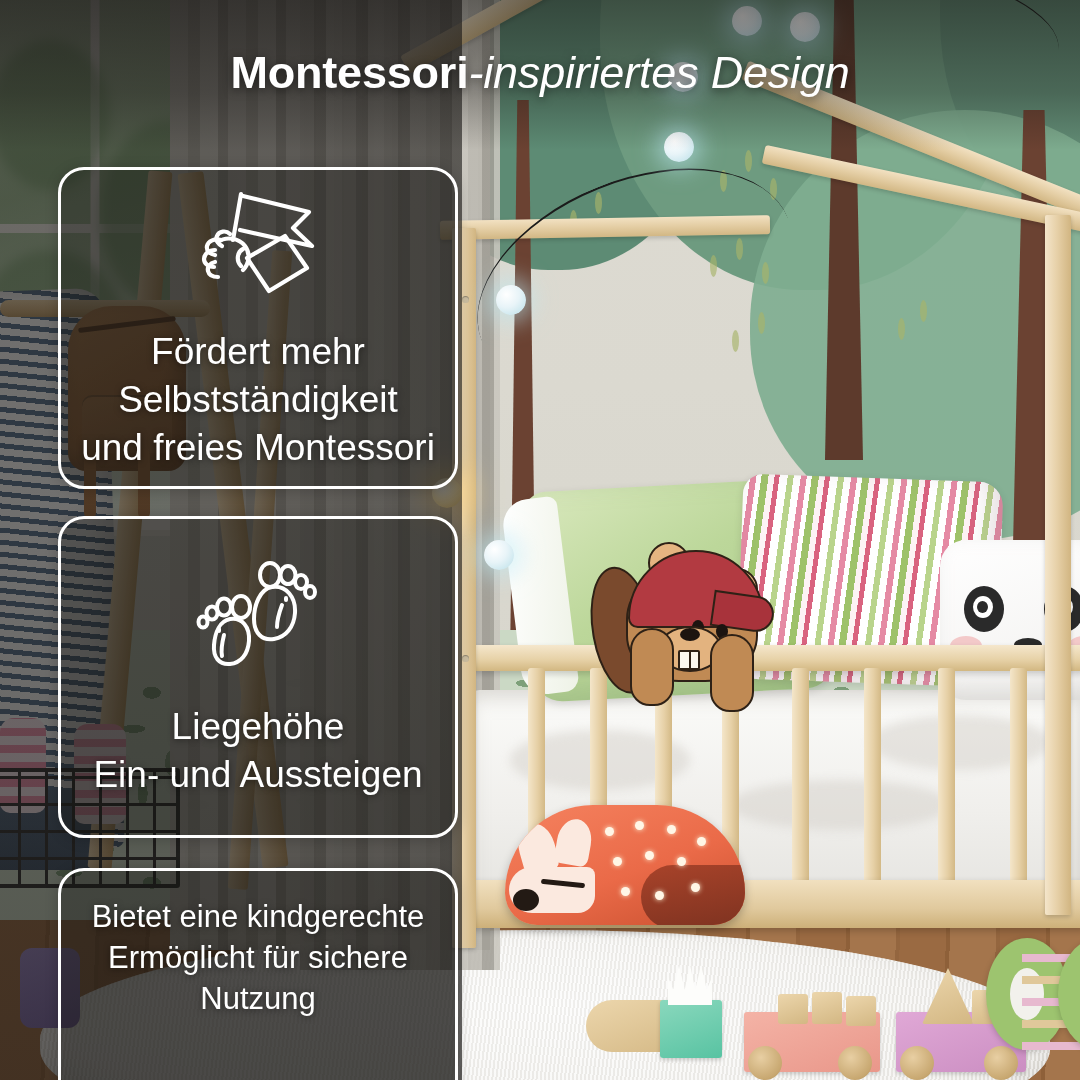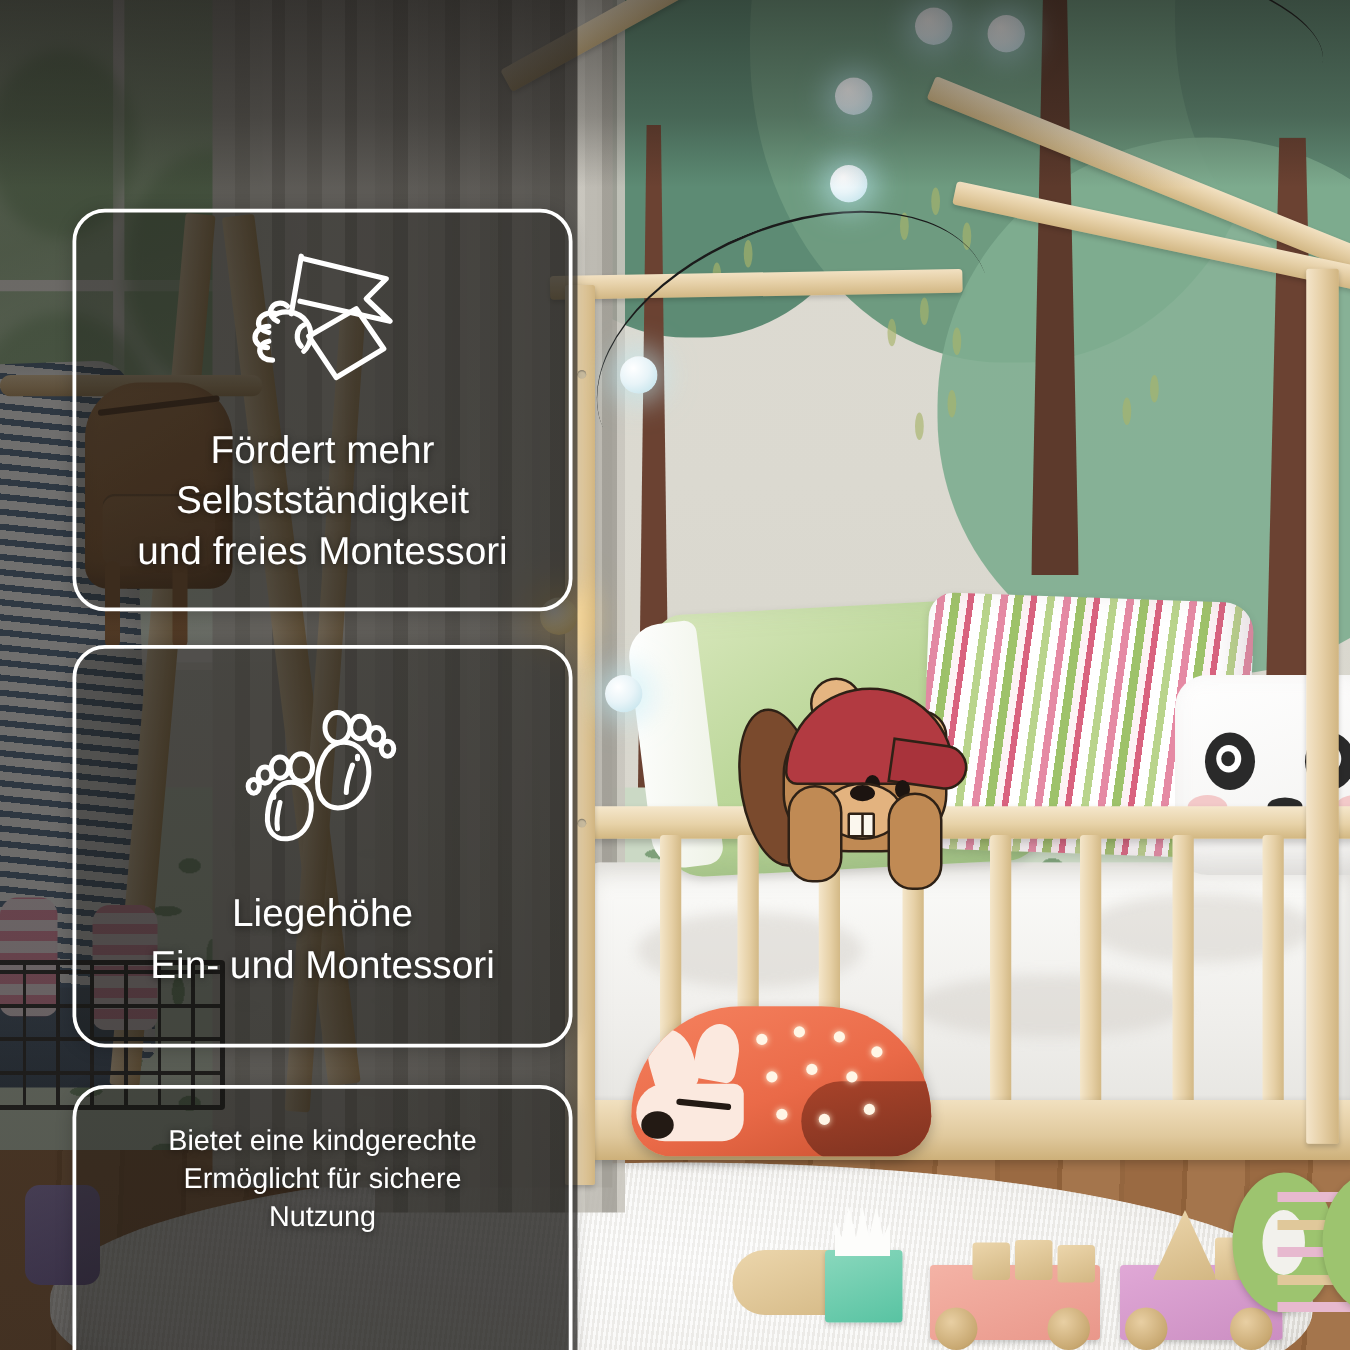--- a/index.html
+++ b/index.html
@@ -303,24 +303,24 @@
     display:flex; flex-direction:column; align-items:center; justify-content:center;
     color:#fff; text-align:center;
     box-shadow:0 2px 14px rgba(0,0,0,.2);
   }
   .card-1{ top:167px; height:322px; padding:24px 14px 18px; }
   .card-2{ top:516px; height:322px; padding:24px 14px 18px; }
   .card-3{ top:868px; height:260px; padding:26px 14px 18px; justify-content:flex-start; }
 
   .card .icon{ margin-bottom:26px; }
   .card .txt{
-    font-size:31px; line-height:1.30; font-weight:400;
+    font-size:37px; line-height:1.30; font-weight:400;
     text-shadow:0 1px 6px rgba(0,0,0,.5);
   }
-  .card-3 .txt{ font-size:23px; line-height:1.32; }
+  .card-3 .txt{ font-size:31px; line-height:1.32; }
 </style>
 </head>
 <body>
 
 <div class="stage">
 
   <div class="photo">
 
     <div class="wall-upper"></div>
 
@@ -482,20 +482,23 @@
     <div class="wheel" style="left:900px;top:1046px;"></div>
     <div class="wheel" style="left:984px;top:1046px;"></div>
     <div class="greenwheel" style="left:986px;top:938px;"></div>
     <div class="rungs" style="left:1022px;top:950px;width:58px;height:100px;"></div>
     <div class="greenwheel" style="left:1058px;top:938px;"></div>
 
     <div class="overlay-top"></div>
     <div class="overlay-dark"></div>
   </div>
 
+  <div class="title">
+    <span class="b">Montessori</span><span class="i">-inspiriertes Design</span>
+  </div>
 
   <div class="card card-1">
     <div class="icon">
       <svg width="118" height="108" viewBox="0 0 118 108" fill="none" stroke="#ffffff" stroke-width="4.2" stroke-linecap="round" stroke-linejoin="round">
         <path d="M44 6 L110 22 L94 38 L113 56 L41 40"></path>
         <path d="M42 4 L34 50"></path>
         <path d="M31 44 C27 40 20 41 18 46 C16 50 19 54 23 56"></path>
         <path d="M22 50 C16 48 9 51 8 56 C7 61 11 64 16 65"></path>
         <path d="M16 60 C10 60 5 64 5 69 C5 74 10 77 15 77"></path>
         <path d="M16 72 C11 73 8 77 9 81 C10 85 14 87 19 87"></path>
@@ -527,21 +530,21 @@
         <ellipse cx="47" cy="46" rx="9" ry="11"></ellipse>
         <ellipse cx="30" cy="46" rx="7" ry="8.5"></ellipse>
         <ellipse cx="18" cy="52" rx="5.5" ry="6.5"></ellipse>
         <ellipse cx="9" cy="61" rx="4.5" ry="5.5"></ellipse>
         <path d="M30 74 C28 82 27 90 28 95"></path>
         <path d="M25 68 L25 70"></path>
       </svg>
     </div>
     <div class="txt">
       <div>Liegehöhe</div>
-      <div>Ein- und Montessori</div>
+      <div>Ein- und Aussteigen</div>
     </div>
   </div>
 
   <div class="card card-3">
     <div class="txt">
       <div>Bietet eine kindgerechte</div>
       <div>Ermöglicht für sichere</div>
       <div>Nutzung</div>
     </div>
   </div>

